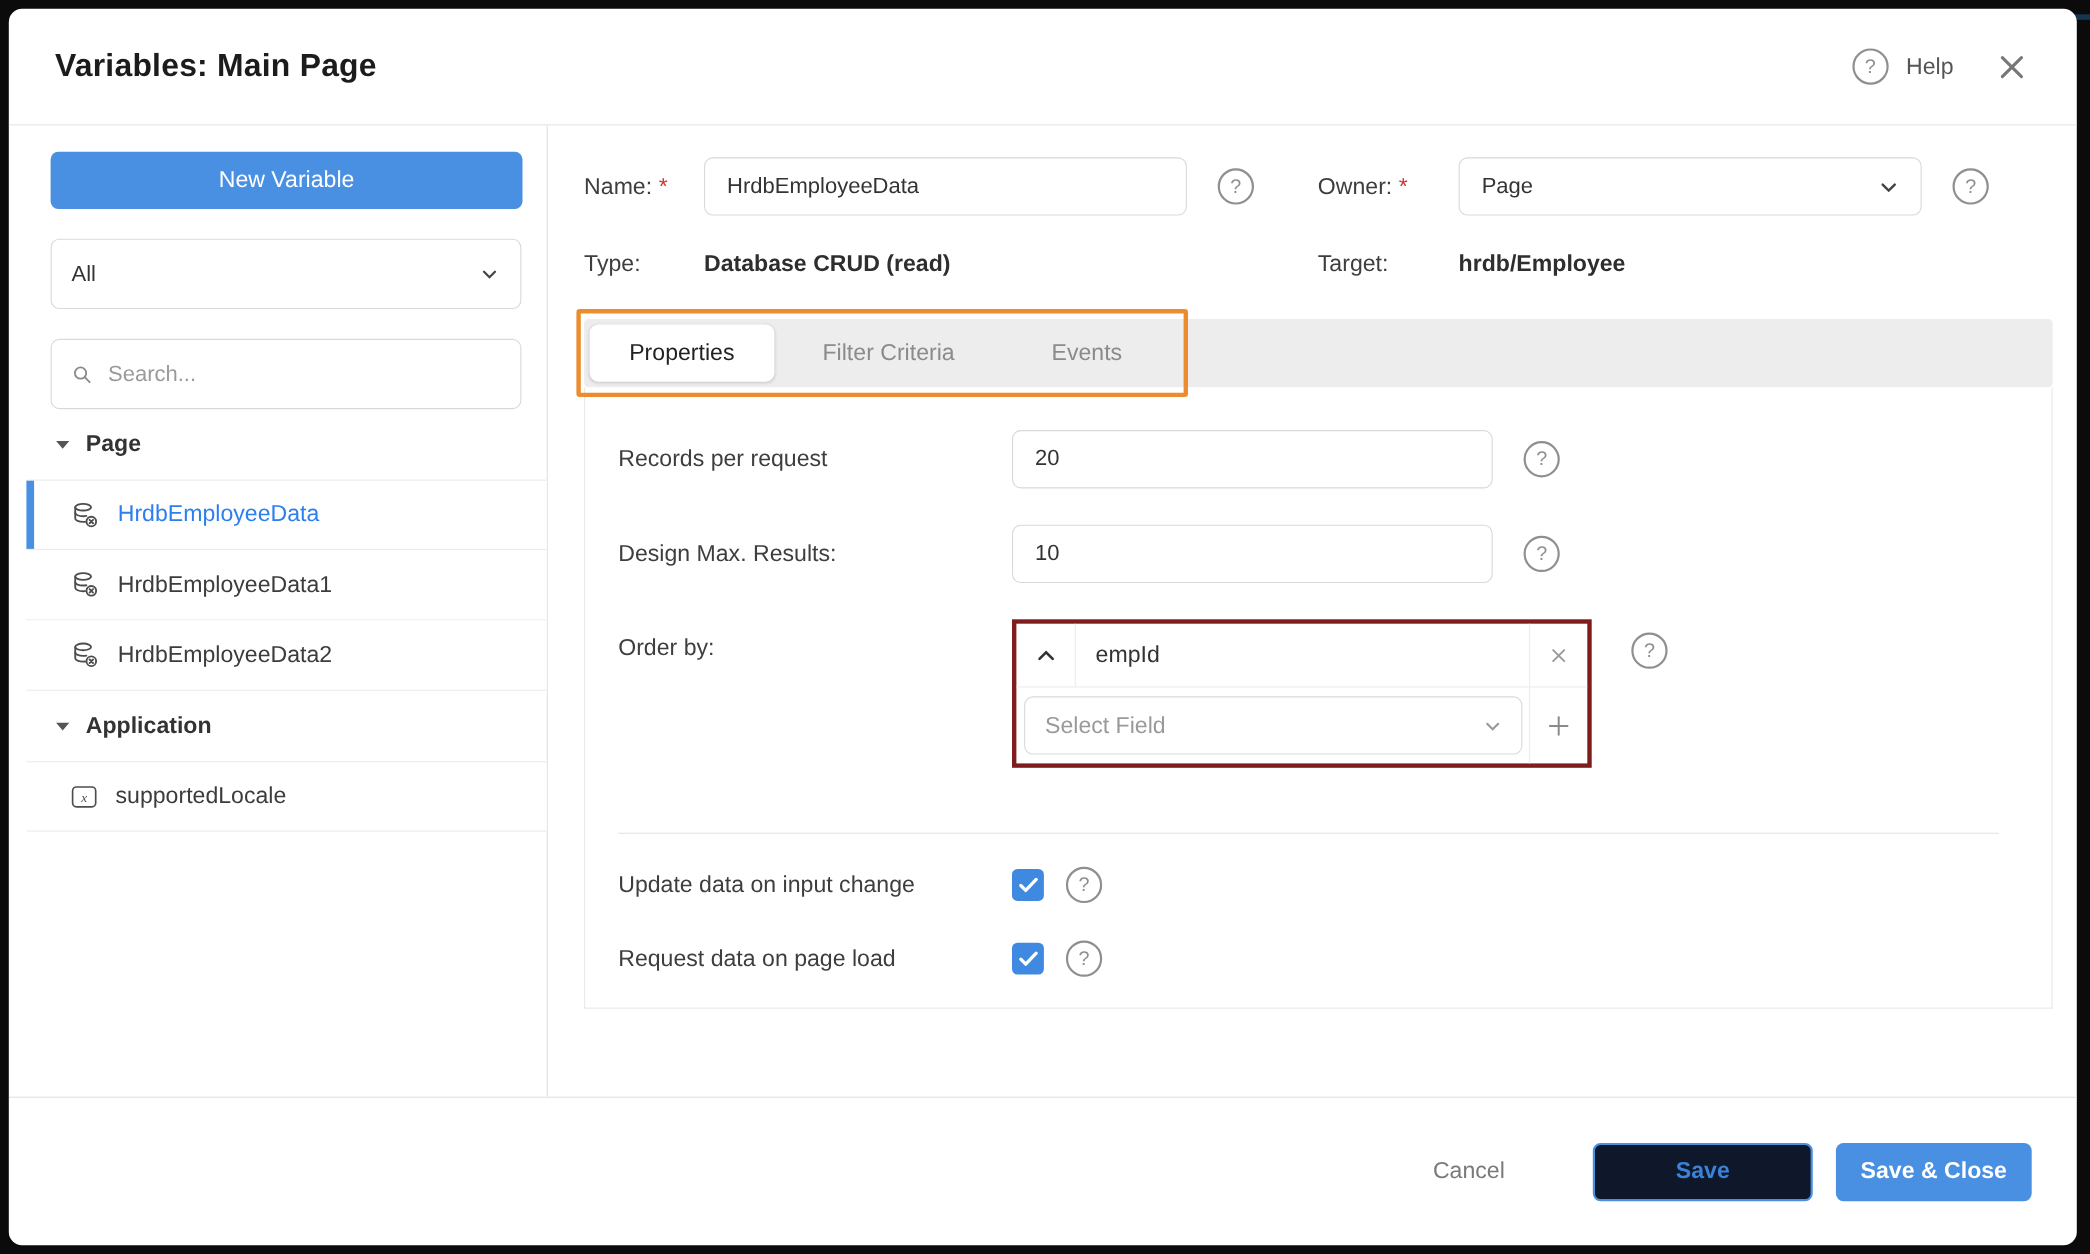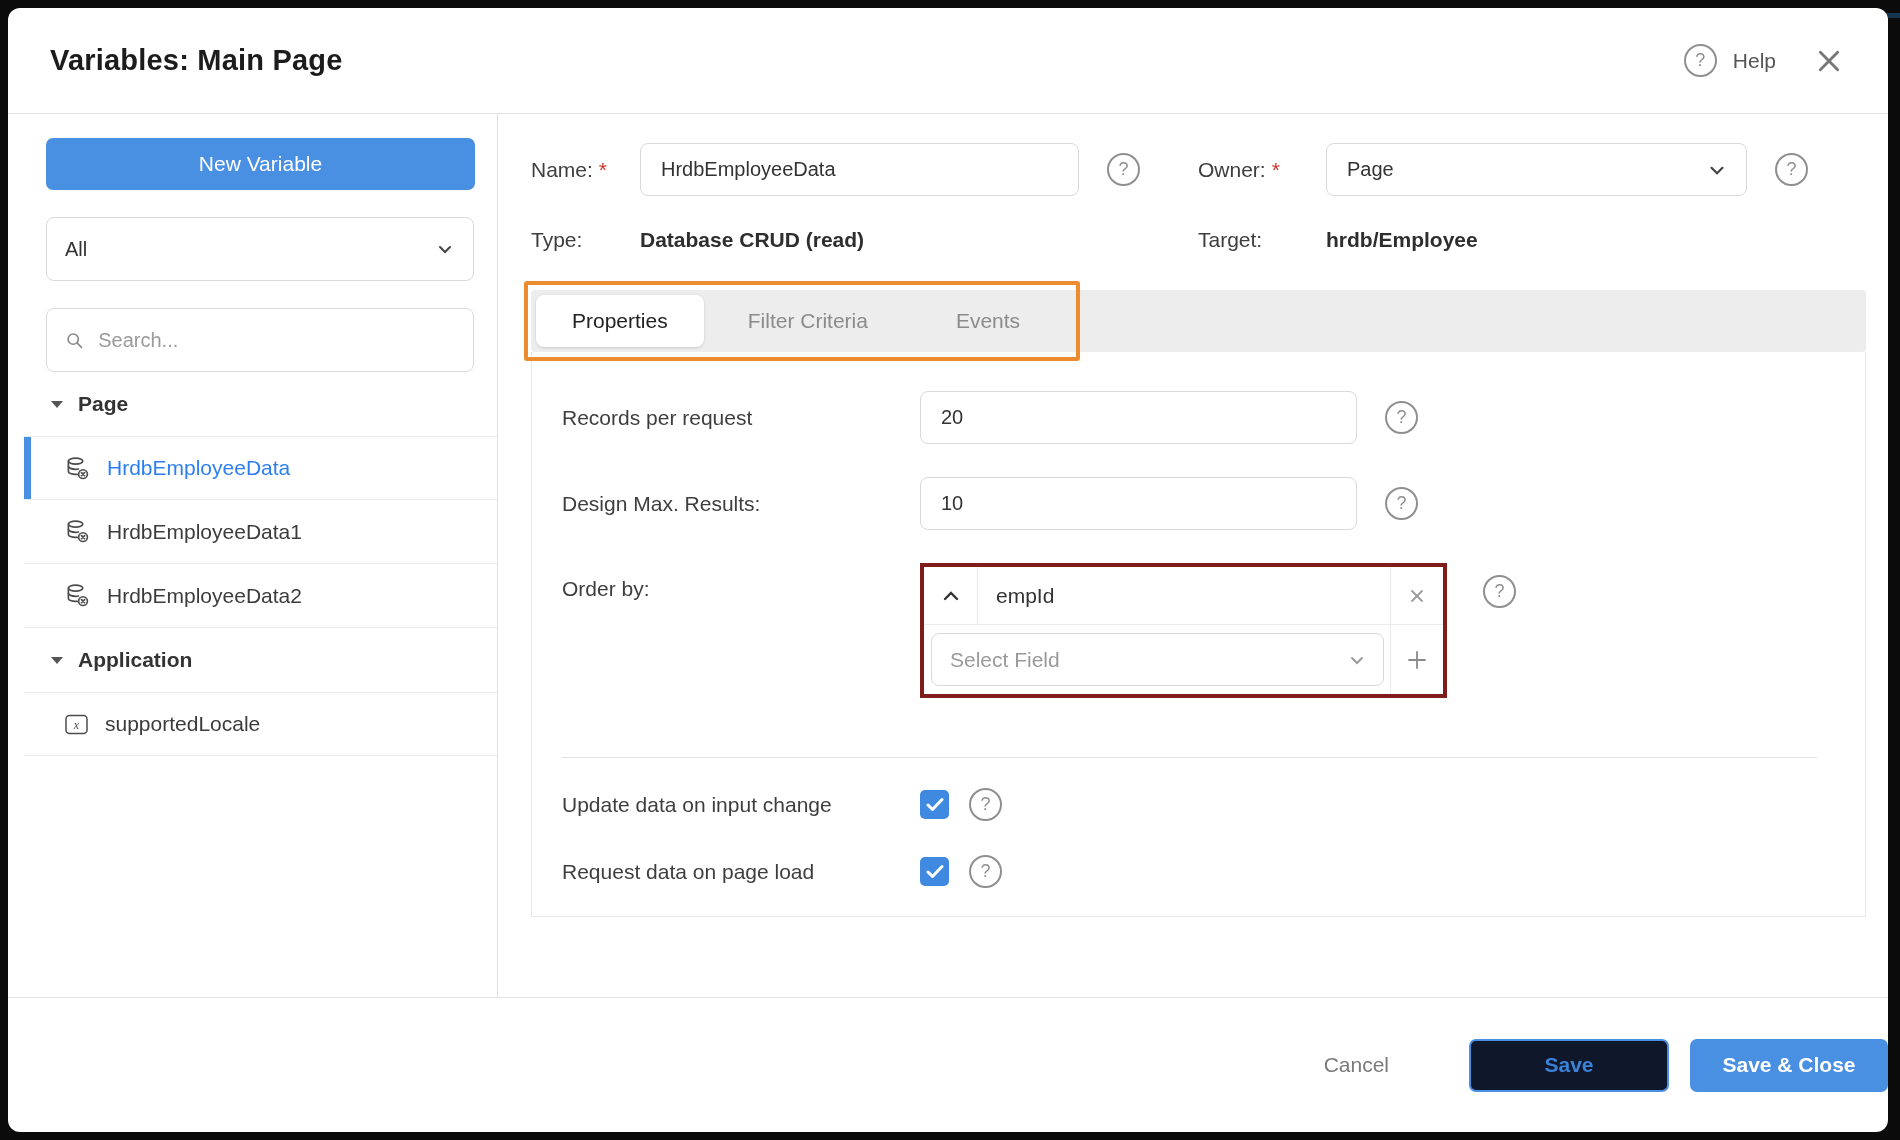--- a/index.html
+++ b/index.html
@@ -109,26 +109,26 @@
         display:flex;align-items:center;justify-content:center;cursor:pointer;}
   .ob-help{margin-left:36px;margin-top:12px;}
   .divider{border-top:1px solid #e3e3e3;margin:59px 48px 0 0;}
   .chk-row{display:flex;align-items:center;margin-top:30px;}
   .chk-row + .chk-row{margin-top:34px;}
   .checkbox{width:29px;height:29px;border-radius:5px;background:#3f8ae0;
         display:flex;align-items:center;justify-content:center;cursor:pointer;flex:0 0 auto;}
   .chk-help{margin-left:20px;}
   
   .ftr{flex:0 0 135px;border-top:1px solid #e2e2e2;display:flex;align-items:center;
-       justify-content:flex-end;}
+       justify-content:flex-end;padding-right:41px;}
   .cancel-btn{font-size:21px;color:#7a7a7a;background:none;border:none;cursor:pointer;
        font-family:inherit;margin-right:80px;}
   .save-btn{width:200px;height:53px;border:2px solid var(--accent);border-radius:7px;
        background:#0f172a;color:#3b82d9;font-size:21px;font-weight:bold;font-family:inherit;cursor:pointer;}
-  .saveclose-btn{width:198px;height:53px;margin-left:21px;border:none;border-radius:7px;
+  .saveclose-btn{width:178px;height:53px;margin-left:21px;border:none;border-radius:7px;
        background:var(--accent);color:#fff;font-size:21px;font-weight:bold;font-family:inherit;cursor:pointer;}
   svg{display:block;}
 </style>
 </head>
 <body>
 
 <div class="top-accent"></div>
 
 <div class="dialog">
 

